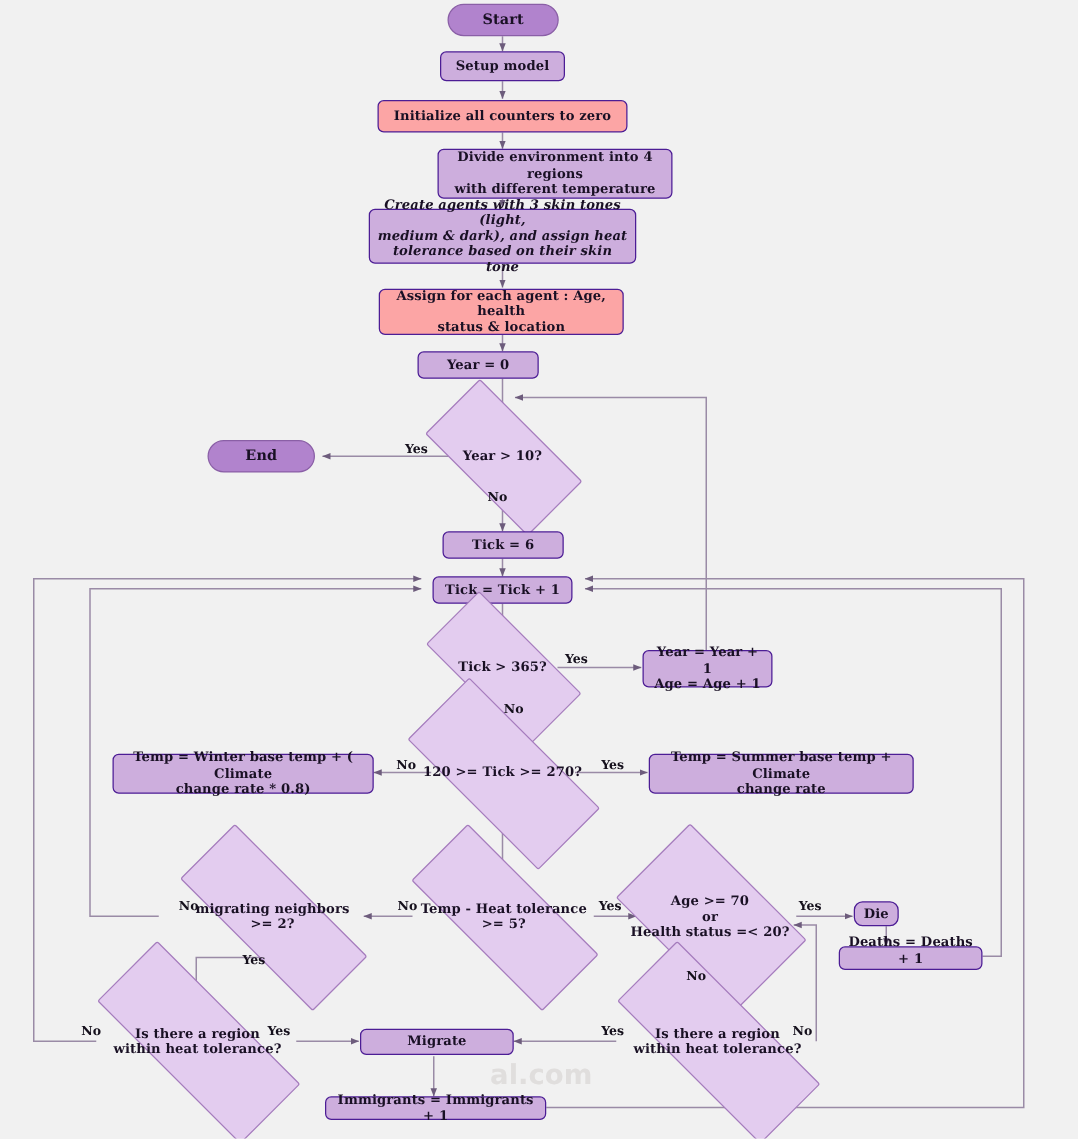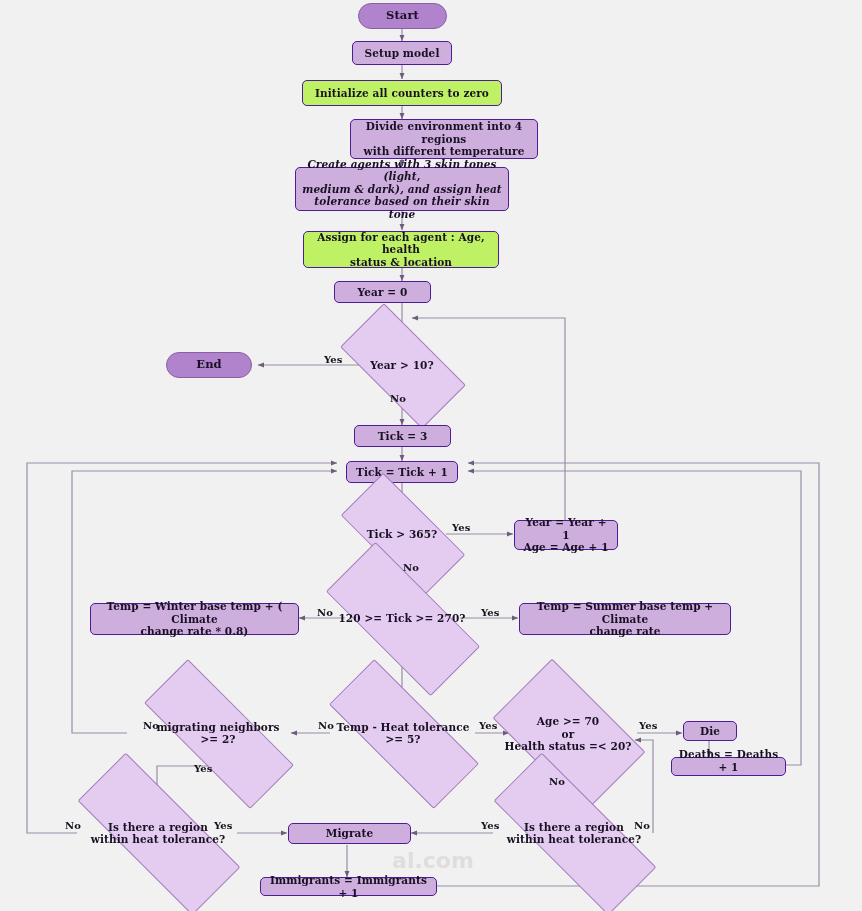--- a/index.html
+++ b/index.html
@@ -44,21 +44,21 @@
   }
   
   .process {
     background: #cdaedd;
     border: 1px solid #4c1d95;
     border-radius: 5px;
     font-size: 10.5px;
     padding: 2px 5px;
   }
   .process.pale {
-    background: #bef264;
+    background: #fca5a5;
   }
   
   .decision {
     background: transparent;
     border: none;
   }
   .decision .dmd {
     position: absolute;
     left: 0; top: 0;
     width: 100%; height: 100%;
@@ -218,21 +218,21 @@
   <div class="node decision" style="left:345px; top:335px; width:114px; height:60px;">
     <span class="dmd"></span>
     <span class="dtxt">Year &gt; 10?</span>
   </div>
 
   <div class="node terminal" style="left:166px; top:352px; width:86px; height:26px;">
     <span>End</span>
   </div>
 
   <div class="node process" style="left:354px; top:425px; width:97px; height:22px;">
-    <span>Tick = 3</span>
+    <span>Tick = 6</span>
   </div>
 
   <div class="node process" style="left:346px; top:461px; width:112px; height:22px;">
     <span>Tick = Tick + 1</span>
   </div>
 
   <div class="node decision" style="left:345px; top:505px; width:114px; height:58px;">
     <span class="dmd"></span>
     <span class="dtxt">Tick &gt; 365?</span>
   </div>
@@ -281,21 +281,21 @@
 
   <div class="node decision" style="left:503px; top:693px; width:130px; height:82px;">
     <span class="dmd"></span>
     <span class="dtxt">
       <span>Age &gt;= 70</span><br>
       <span>or</span><br>
       <span>Health status =&lt; 20?</span>
     </span>
   </div>
 
-  <div class="node process" style="left:683px; top:721px; width:54px; height:20px;">
+  <div class="node process" style="left:683px; top:721px; width:36px; height:20px;border-radius:7px;">
     <span>Die</span>
   </div>
 
   <div class="node process" style="left:671px; top:757px; width:115px; height:19px;align-items:flex-end;">
     <span>Deaths = Deaths + 1</span>
   </div>
 
   <div class="node decision" style="left:78px; top:800px; width:160px; height:66px;">
     <span class="dmd"></span>
     <span class="dtxt">

